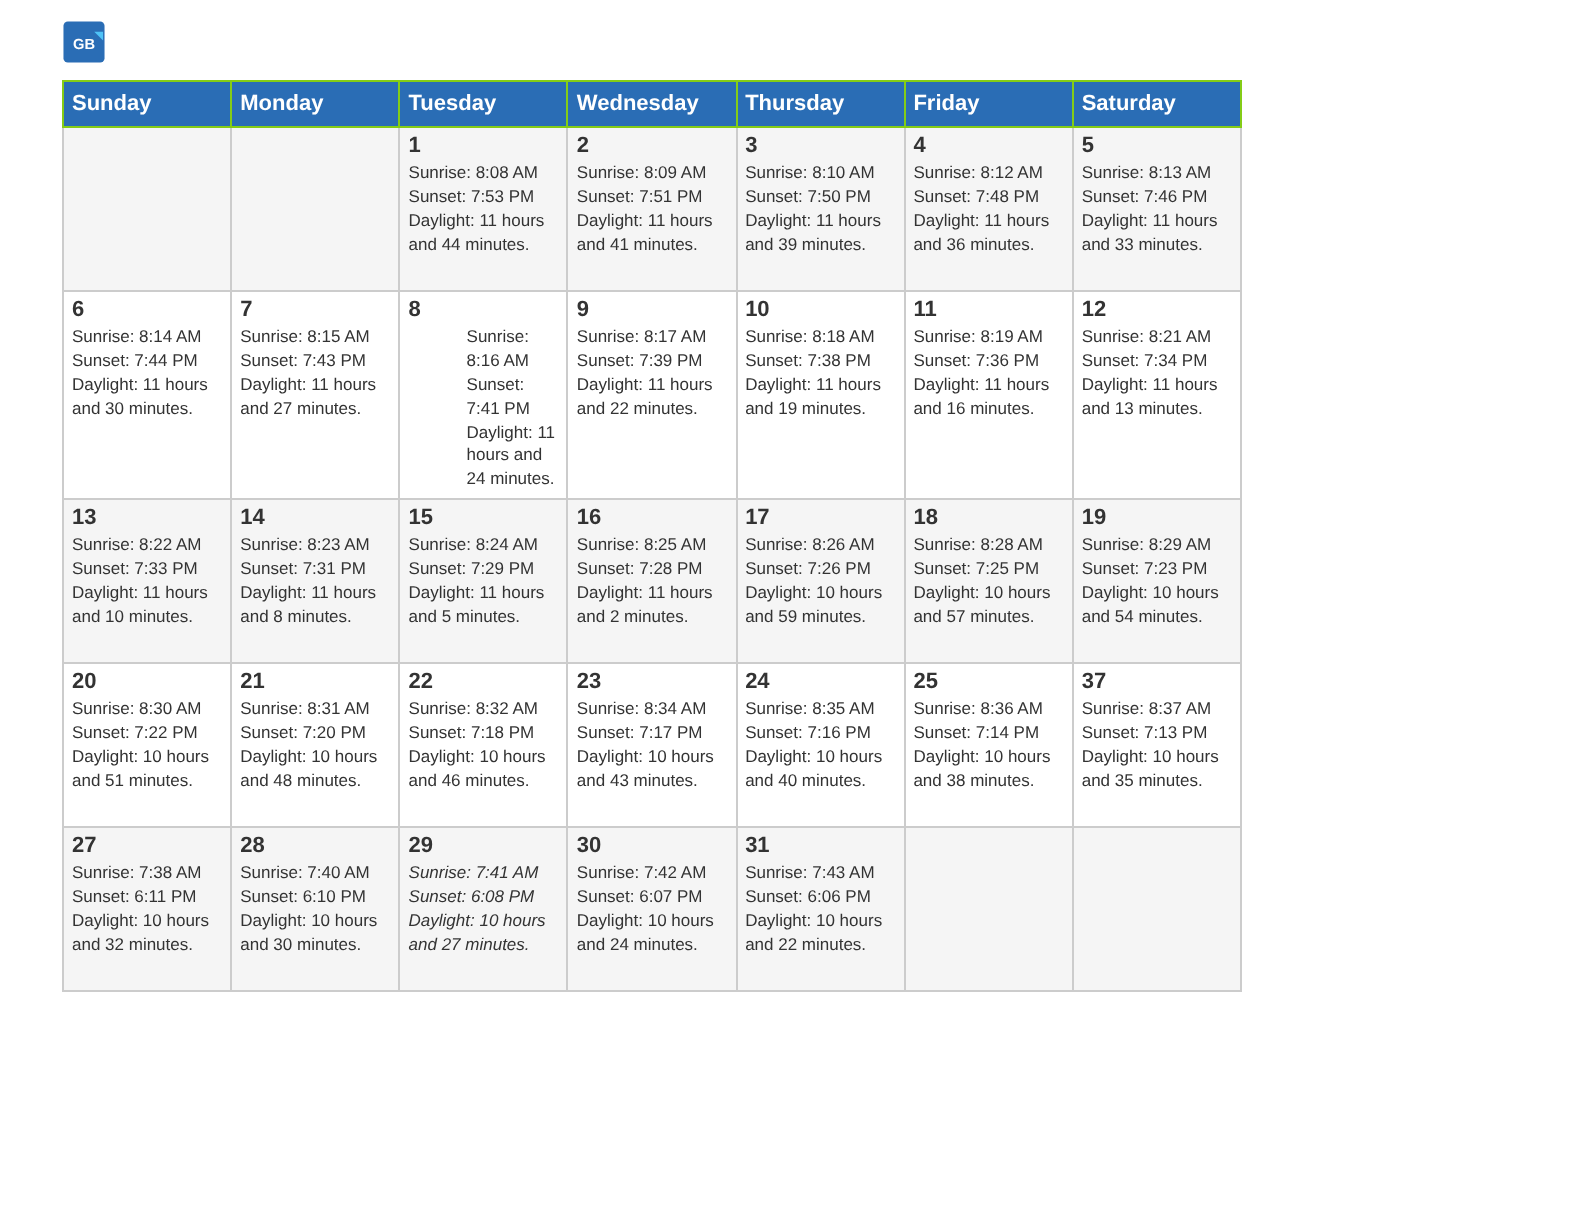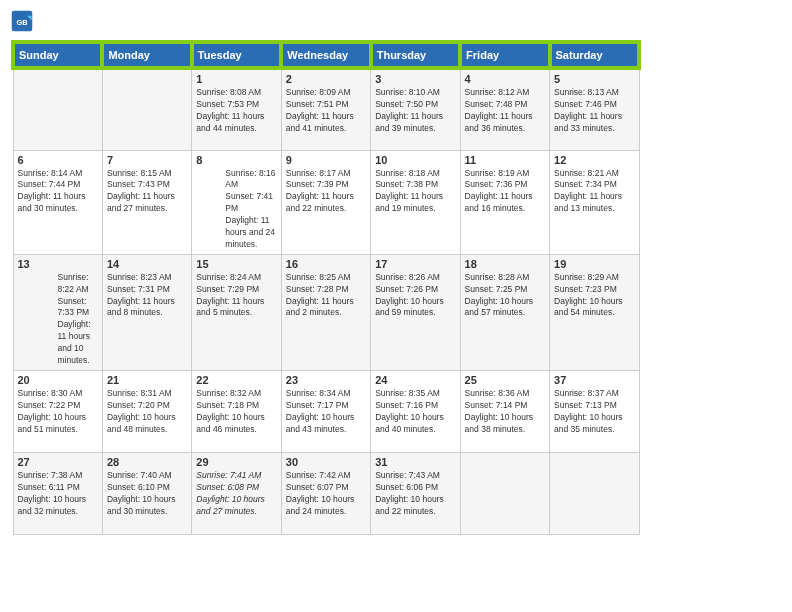--- a/index.html
+++ b/index.html
@@ -6,21 +6,21 @@
     body {
       font-family: Arial, sans-serif;
       background: #fff;
       width: 792px;
       height: 612px;
       overflow: hidden;
     }
     .container {
       width: 652px;
       height: 612px;
-      padding: 10px 11px;
+      padding: 10px 31px;
     }
     .header {
       display: flex;
       justify-content: space-between;
       align-items: flex-start;
       margin-bottom: 8px;
     }
     .logo {
       display: flex;
       align-items: center;
@@ -57,21 +57,21 @@
       border-collapse: collapse;
       table-layout: fixed;
     }
     thead tr th {
       background-color: #2a6db5;
       color: #fff;
       font-size: 11px;
       font-weight: bold;
       padding: 5px 4px;
       text-align: left;
-      border: 4px solid #84cc16;
+      border: 1px solid #84cc16;
     }
     tbody tr td {
       vertical-align: top;
       border: 1px solid #ccc;
       padding: 3px 4px;
       font-size: 8.5px;
       color: #333;
       height: 82px;
       background: #fff;
     }
@@ -200,21 +200,21 @@
           <td>
             <span class="day-num">12</span>
             <div class="day-info" style="white-space: pre-line;">Sunrise: 8:21 AM
 Sunset: 7:34 PM
 Daylight: 11 hours and 13 minutes.</div>
           </td>
         </tr>
         <tr>
           <td>
             <span class="day-num">13</span>
-            <div class="day-info" style="white-space: pre-line; margin-left: 40px;">Sunrise: 8:22 AM
+            <div class="day-info" style="white-space: pre-line;">Sunrise: 8:22 AM
 Sunset: 7:33 PM
 Daylight: 11 hours and 10 minutes.</div>
           </td>
           <td>
             <span class="day-num">14</span>
             <div class="day-info" style="white-space: pre-line;">Sunrise: 8:23 AM
 Sunset: 7:31 PM
 Daylight: 11 hours and 8 minutes.</div>
           </td>
           <td>

